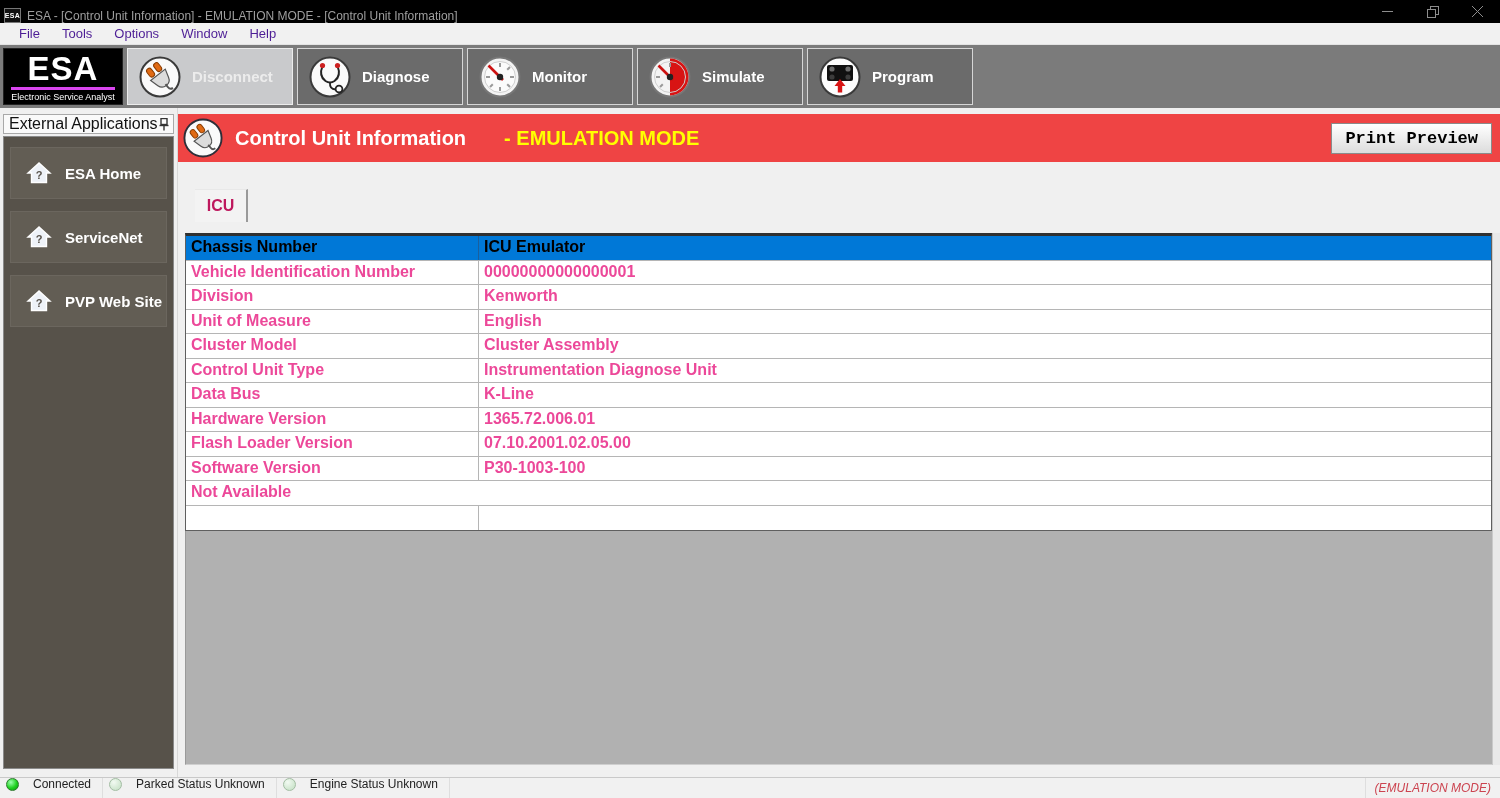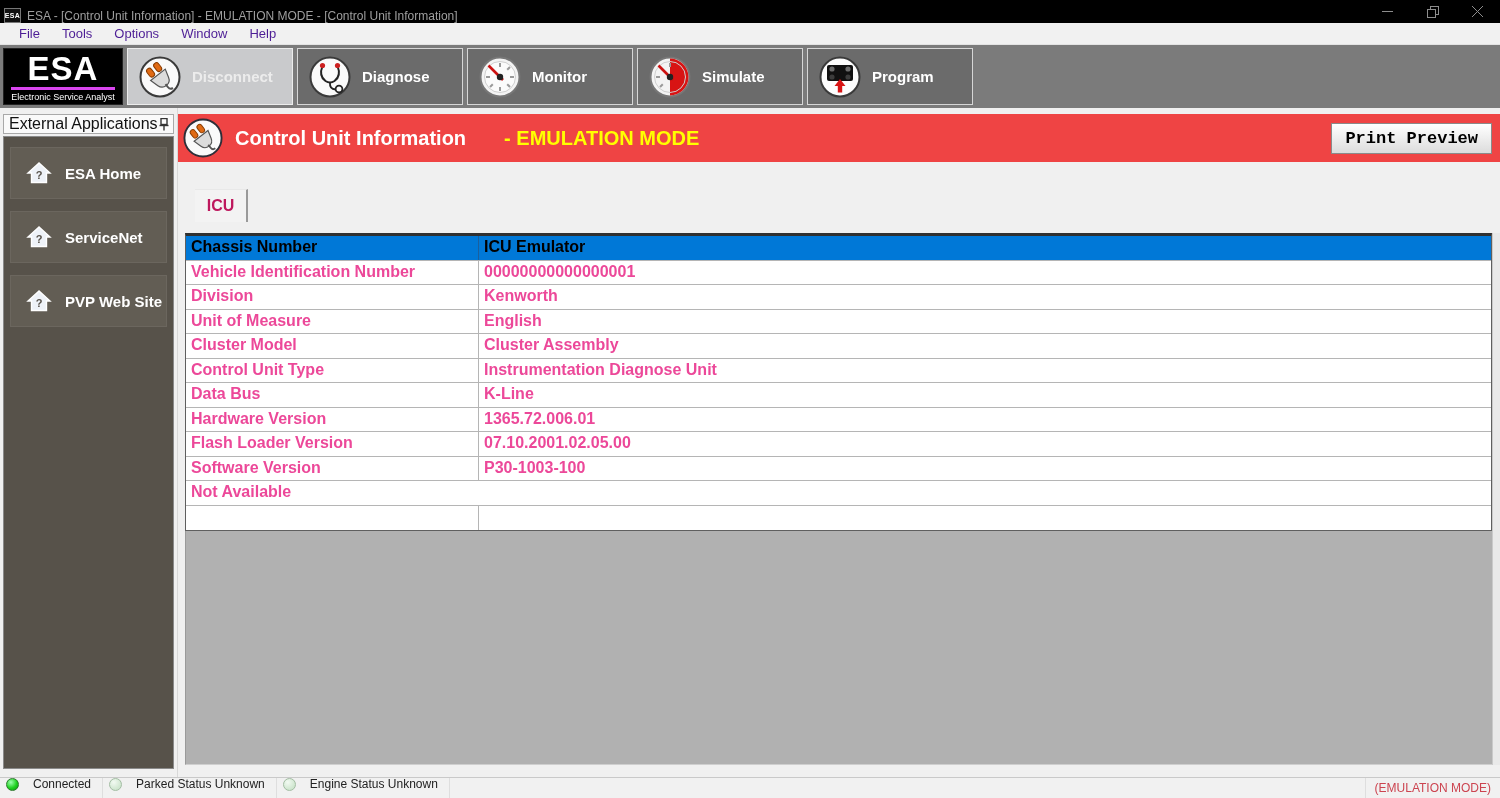--- a/index.html
+++ b/index.html
@@ -59,21 +59,21 @@
   .tvalue { flex:1; }
   .gray-fill { flex:1; background:#b1b1b1; border-left:1px solid #9a9a9a; border-bottom:1px solid #cfcfcf; }
   .scroll-strip { width:8px; flex:0 0 auto; background:#e9e9e9; border-left:1px solid #c9c9c9; }
 
   
   .statusbar { height:21px; background:#f1f1f1; border-top:1px solid #c9c9c9; display:flex; align-items:center; font-size:12px; color:#222; flex:0 0 auto; }
   .st-item { display:flex; align-items:center; gap:14px; padding:0 11px 8px 6px; border-right:1px solid #dedede; height:100%; }
   .dot { width:13px; height:13px; border-radius:50%; flex:0 0 auto; }
   .dot.on { background:radial-gradient(circle at 35% 30%, #9dffae, #1fd11f 55%, #0e930e); border:1px solid #2a7a2a; }
   .dot.unknown { background:radial-gradient(circle at 35% 30%, #f2faf2, #cfe6cf 70%); border:1px solid #a3bda3; }
-  .st-mode { margin-left:auto; color:#cc4450; padding:0 9px; border-left:1px solid #dedede; height:100%; display:flex; align-items:center; }
+  .st-mode { margin-left:auto; color:#cc4450; padding:0 9px; border-left:1px solid #dedede; height:100%; display:flex; align-items:center;font-style:italic; }
 </style>
 </head>
 <body>
 
 <div class="app">
 
   <div class="titlebar">
     <div class="appicon">ESA</div>
     <div>ESA - [Control Unit Information] - EMULATION MODE - [Control Unit Information]</div>
     <div class="win-controls">

